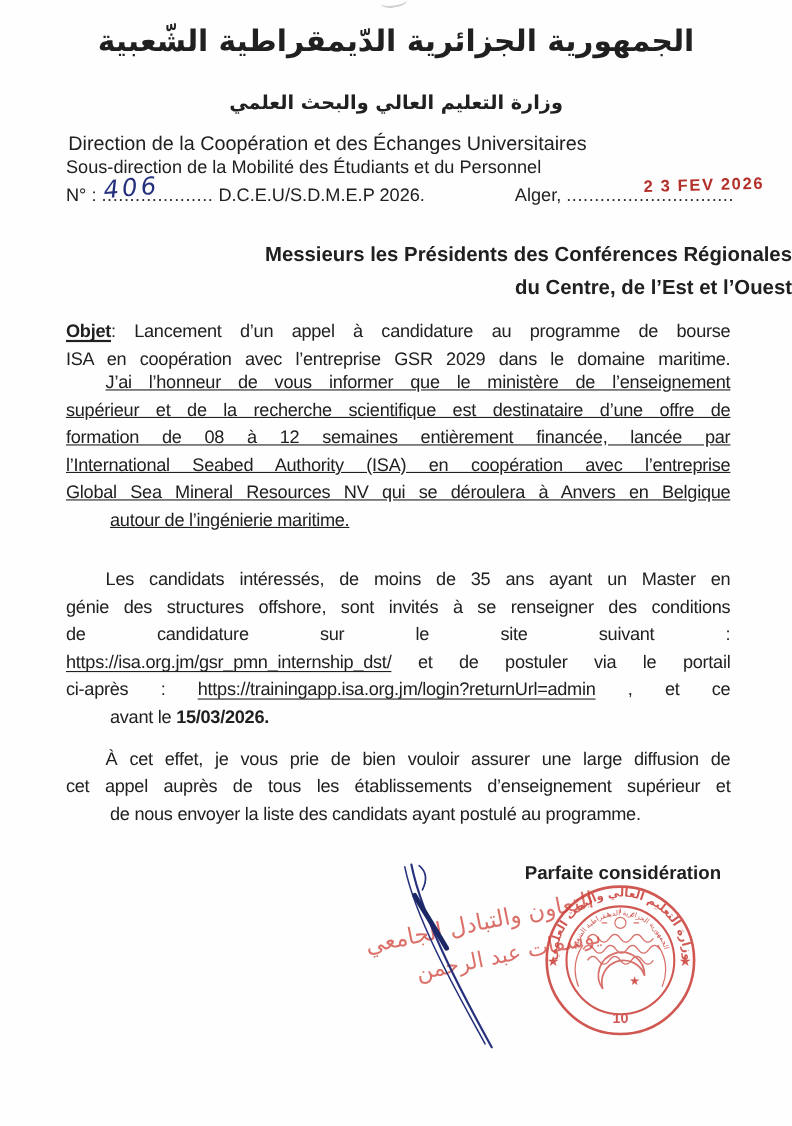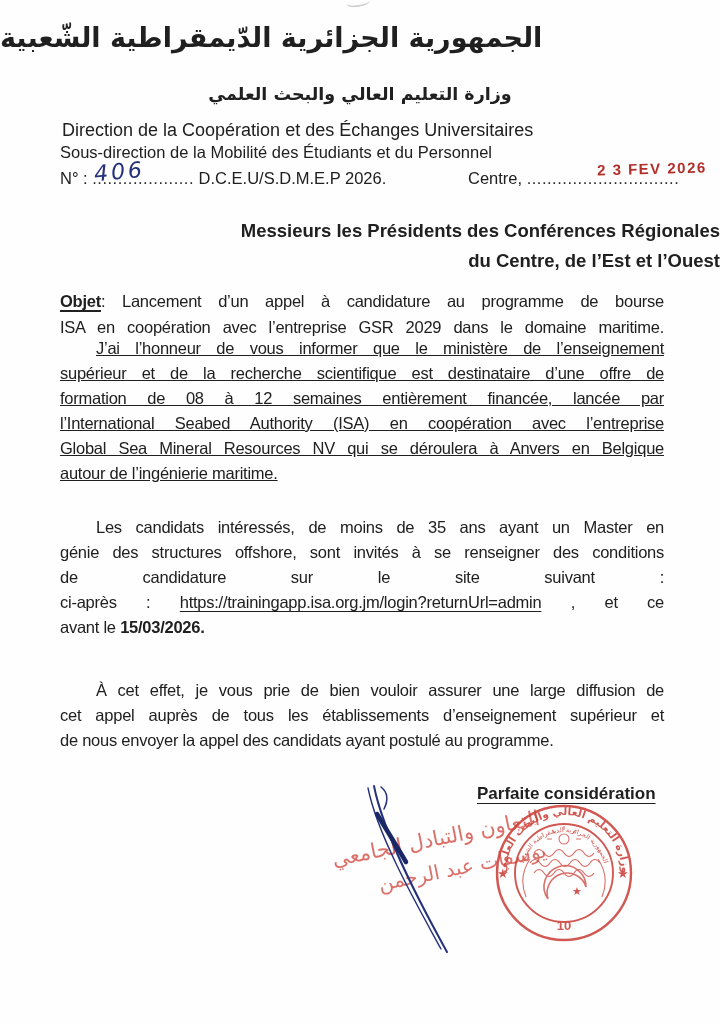--- a/index.html
+++ b/index.html
@@ -4,21 +4,21 @@
 <style>
   html,body{margin:0;padding:0;}
   body{
     width:720px;height:1024px;position:relative;overflow:hidden;
     background:#fefefe;color:#202020;
     font-family:"Liberation Sans", sans-serif;
   }
   .abs{position:absolute;}
   
   .arabic{font-family:"DejaVu Sans", sans-serif;direction:rtl;}
-  #arabic-title{top:22px;left:0;right:0;text-align:left;font-weight:bold;font-size:27px;letter-spacing:-1px;}
+  #arabic-title{top:22px;left:0;right:0;text-align:center;font-weight:bold;font-size:27px;letter-spacing:-1px;}
   #arabic-ministry{top:84px;left:0;right:0;text-align:center;font-weight:bold;font-size:17.5px;}
   #hdr-dir{left:62px;top:120px;font-size:18px;}
   #hdr-sous{left:60px;top:143px;font-size:16.5px;}
   #ref-line{left:60px;top:169px;font-size:16.5px;}
   .dots-wrap{position:relative;display:inline-block;}
   .dots{letter-spacing:0.5px;color:#2a2a2a;}
   #ref-handwritten{
     position:absolute;left:2px;top:-10px;
     color:#25317c;font-family:"DejaVu Sans", sans-serif;font-style:italic;
     font-size:22px;letter-spacing:3px;transform:rotate(-5deg);
@@ -27,32 +27,32 @@
   #date-stamp{
     position:absolute;left:70px;top:-9px;white-space:nowrap;
     color:#b22f2a;font-weight:bold;font-size:15px;letter-spacing:1.5px;
     transform:rotate(-1.5deg);
   }
   
   #recipient{top:216px;left:0;right:0;text-align:right;font-weight:bold;font-size:18.5px;line-height:30px;}
   
   .block{left:60px;width:604px;font-size:16.5px;line-height:25px;letter-spacing:-0.25px;}
   .jl{text-align:justify;text-align-last:justify;white-space:nowrap;}
-  .ll{text-align:left;white-space:nowrap;}
+  .ll{text-align:left;white-space:nowrap;margin-left:40px;}
   .ind{padding-left:36px;}
   #subject{top:288px;line-height:26px;}
   #subject-label{font-weight:bold;text-decoration:underline;text-decoration-thickness:1.5px;text-underline-offset:3px;}
   #p1{top:336px;text-decoration:underline;}
   #p2{top:515px;}
   #p3{top:678px;}
   .url{text-decoration:underline;text-underline-offset:3px;text-decoration-thickness:1px;}
   .bold{font-weight:bold;}
   
   #closing{left:477px;top:784px;font-weight:bold;font-size:17px;
-    text-decoration:underline;text-decoration-thickness:1px;text-underline-offset:4px;}
+    text-decoration-thickness:1px;text-underline-offset:4px;}
   #red-note{
     left:330px;top:848px;color:#d4524a;opacity:.82;z-index:2;
     font-family:"DejaVu Sans", sans-serif;transform:rotate(-11.5deg);transform-origin:left top;
   }
   #red-note .rn1{font-size:21px;letter-spacing:.5px;white-space:nowrap;}
   #red-note .rn2{font-size:20px;margin-top:9px;margin-left:16px;white-space:nowrap;}
   #stamp-svg{left:488px;top:797px;z-index:3;}
   #sig-svg{left:330px;top:762px;z-index:4;}
   #scan-artifact-top{
     left:346px;top:-3px;width:24px;height:8px;opacity:.45;
@@ -75,21 +75,21 @@
   <div id="ref-line" class="abs">
     <span>N° :</span>
     <span class="dots-wrap">
       <span class="dots">....................</span>
       <span id="ref-handwritten">406</span>
     </span>
     <span> D.C.E.U/S.D.M.E.P  2026.</span>
   </div>
 
   <div id="date-line" class="abs">
-    <span>Centre, </span><span class="dots-wrap">
+    <span>Alger, </span><span class="dots-wrap">
       <span class="dots">..............................</span>
       <span id="date-stamp">2 3  FEV  2026</span>
     </span>
   </div>
 
   <div id="recipient" class="abs">
     <div>Messieurs les Présidents des Conférences Régionales</div>
     <div>du Centre, de l’Est et l’Ouest</div>
   </div>
 
@@ -107,31 +107,34 @@
     <div class="jl">l’International Seabed Authority (ISA) en coopération avec l’entreprise</div>
     <div class="jl">Global Sea Mineral Resources NV  qui se déroulera à Anvers en Belgique</div>
     <div class="ll">autour de l’ingénierie maritime.</div>
   </div>
 
   <div id="p2" class="abs block">
     <div class="jl ind">Les candidats intéressés, de moins de 35 ans ayant un Master en</div>
     <div class="jl">génie des structures offshore, sont invités à se renseigner des conditions</div>
     <div class="jl">de candidature sur le site suivant :</div>
     <div class="jl">
+      <span class="url">https://isa.org.jm/gsr_pmn_internship_dst/</span><span>  et de postuler via le portail</span>
+    </div>
+    <div class="jl">
       <span>ci-après :  </span><span class="url">https://trainingapp.isa.org.jm/login?returnUrl=admin</span><span> , et ce</span>
     </div>
     <div class="ll">
       <span>avant le </span><span class="bold">15/03/2026.</span>
     </div>
   </div>
 
   <div id="p3" class="abs block">
     <div class="jl ind">À cet effet, je vous prie de bien vouloir assurer une large diffusion de</div>
     <div class="jl">cet appel auprès de tous les établissements d’enseignement supérieur et</div>
-    <div class="ll">de nous envoyer la appel des candidats ayant postulé au programme.</div>
+    <div class="ll">de nous envoyer la liste des candidats ayant postulé au programme.</div>
   </div>
 
   <div id="closing" class="abs">Parfaite considération</div>
 
   <div id="red-note" class="abs">
     <div class="rn1 arabic">التعاون والتبادل الجامعي</div>
     <div class="rn2 arabic">يوسفات عبد الرحمن</div>
   </div>
 
   <svg id="stamp-svg" class="abs" width="152" height="152" viewBox="0 0 152 152" opacity="0.88">

